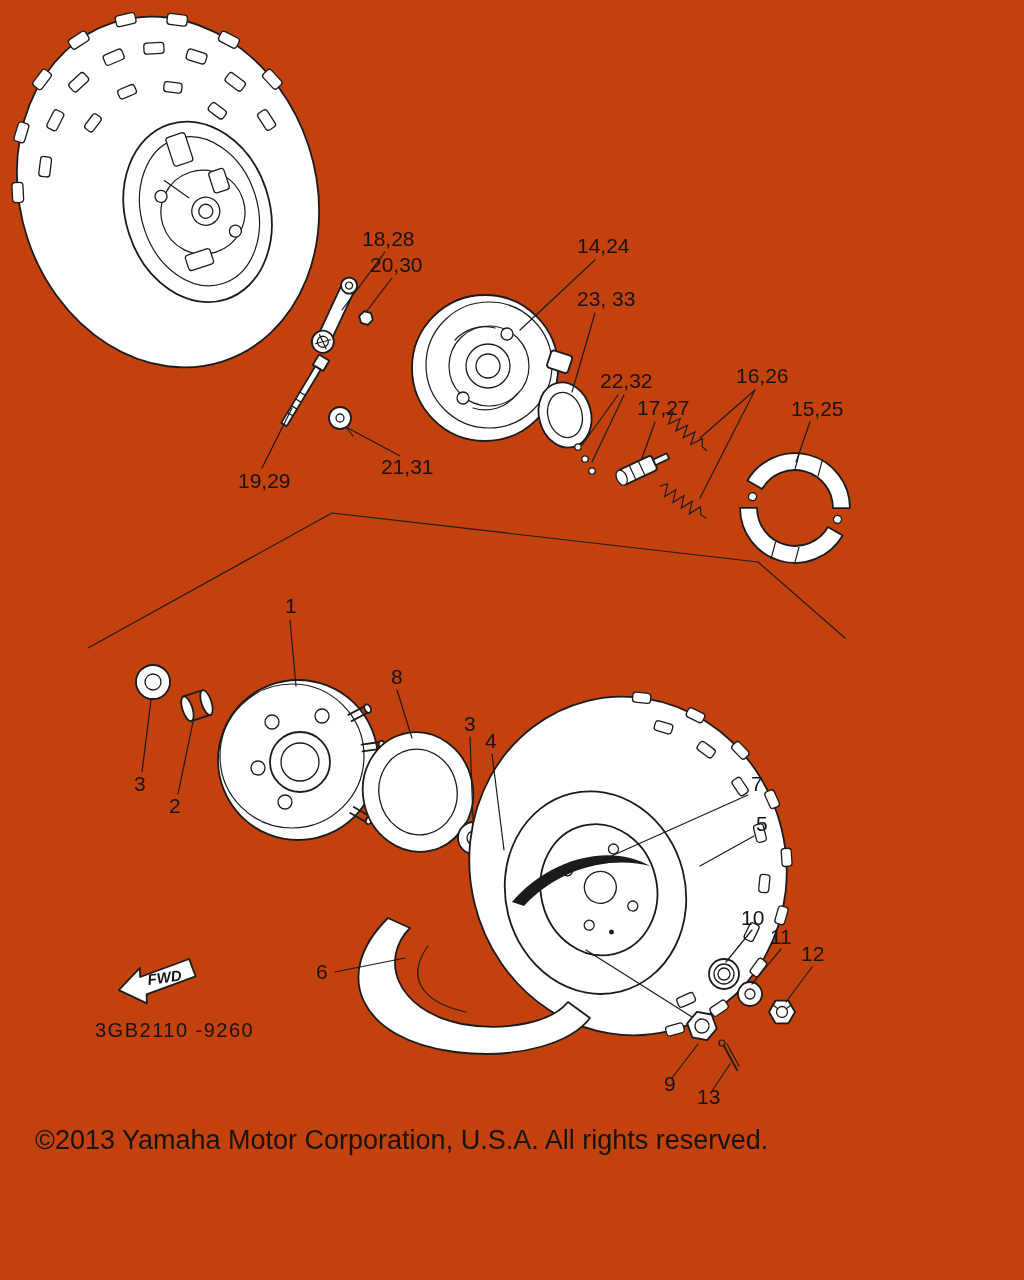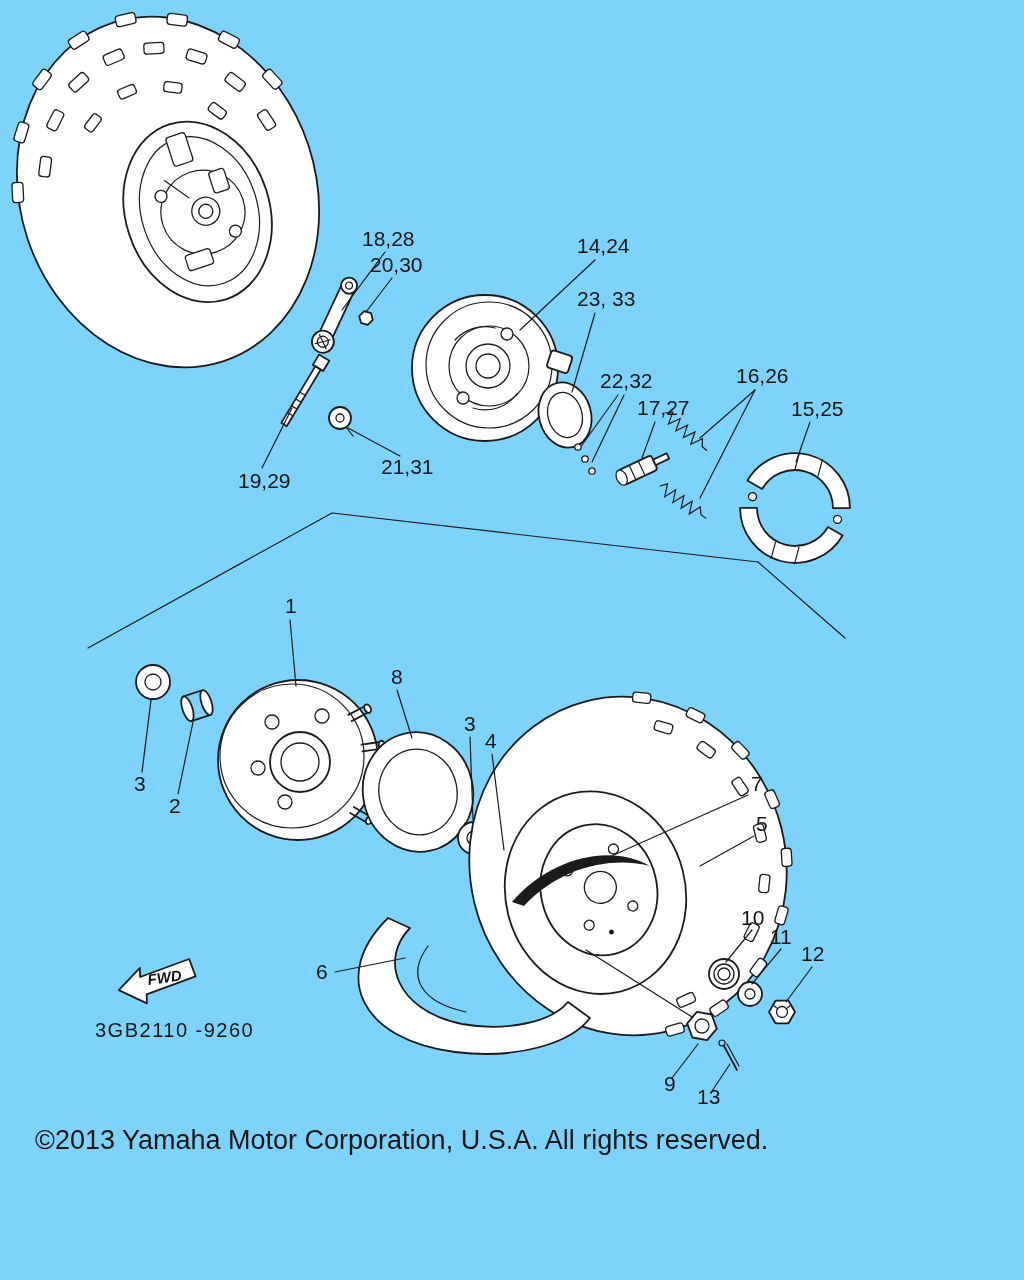--- a/index.html
+++ b/index.html
@@ -1,16 +1,16 @@
 <!DOCTYPE html>
 <html><head>
 <meta charset="utf-8">
 <style>
   html,body{margin:0;padding:0;background:#fff;}
-  .page{position:relative;width:1024px;height:1280px;background:#7dd3fc;overflow:hidden;}
+  .page{position:relative;width:1024px;height:1280px;background:#c2410c;overflow:hidden;}
   svg{display:block;}
   .ln{stroke:#1b1b1b;stroke-width:1.8;fill:none;stroke-linecap:round;stroke-linejoin:round;}
   .thin{stroke:#1b1b1b;stroke-width:1.2;fill:none;stroke-linecap:round;}
   .fw{fill:#fff;stroke:#1b1b1b;stroke-width:1.8;stroke-linejoin:round;}
   .fwthin{fill:#fff;stroke:#1b1b1b;stroke-width:1.3;}
   .dark{fill:#1b1b1b;stroke:none;}
   .callout{font:21px "Liberation Sans", sans-serif;fill:#141414;}
   .codetxt{font:20px "Liberation Sans", sans-serif;letter-spacing:1.5px;fill:#141414;}
   .fwdtxt{font:italic bold 15px "Liberation Sans", sans-serif;fill:#141414;}
   .copytxt{font:27px "Liberation Sans", sans-serif;fill:#141414;}

